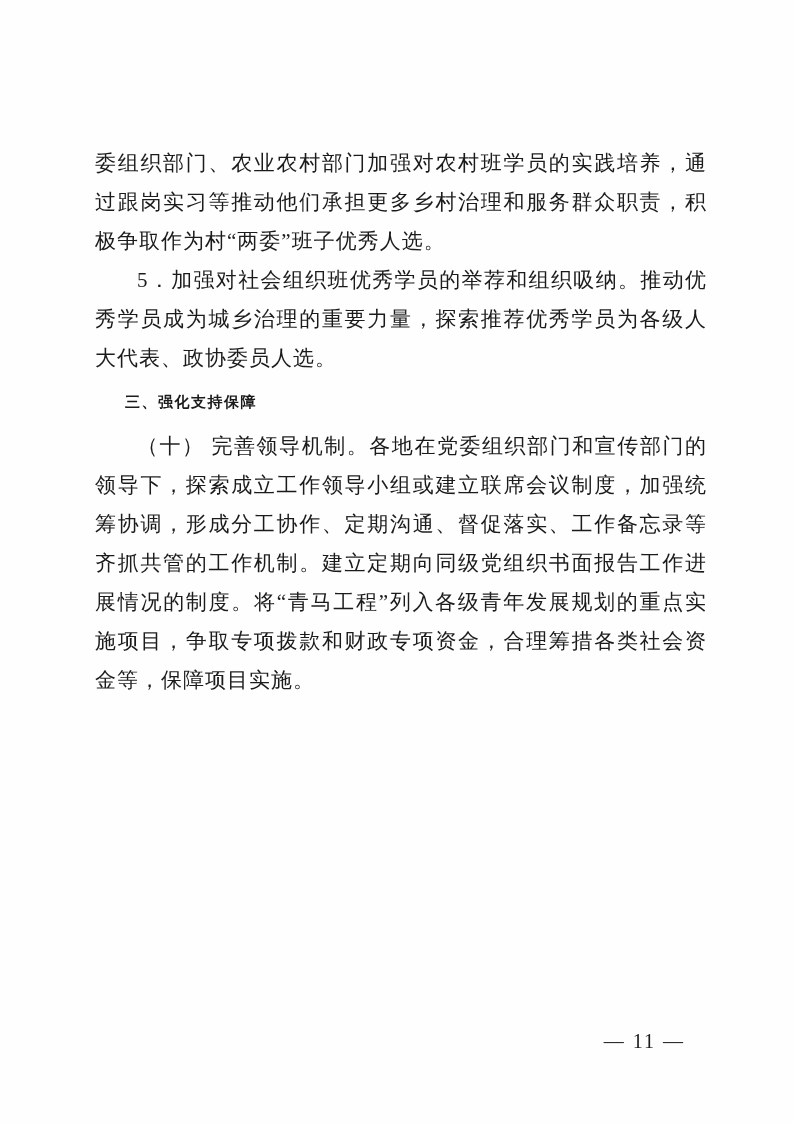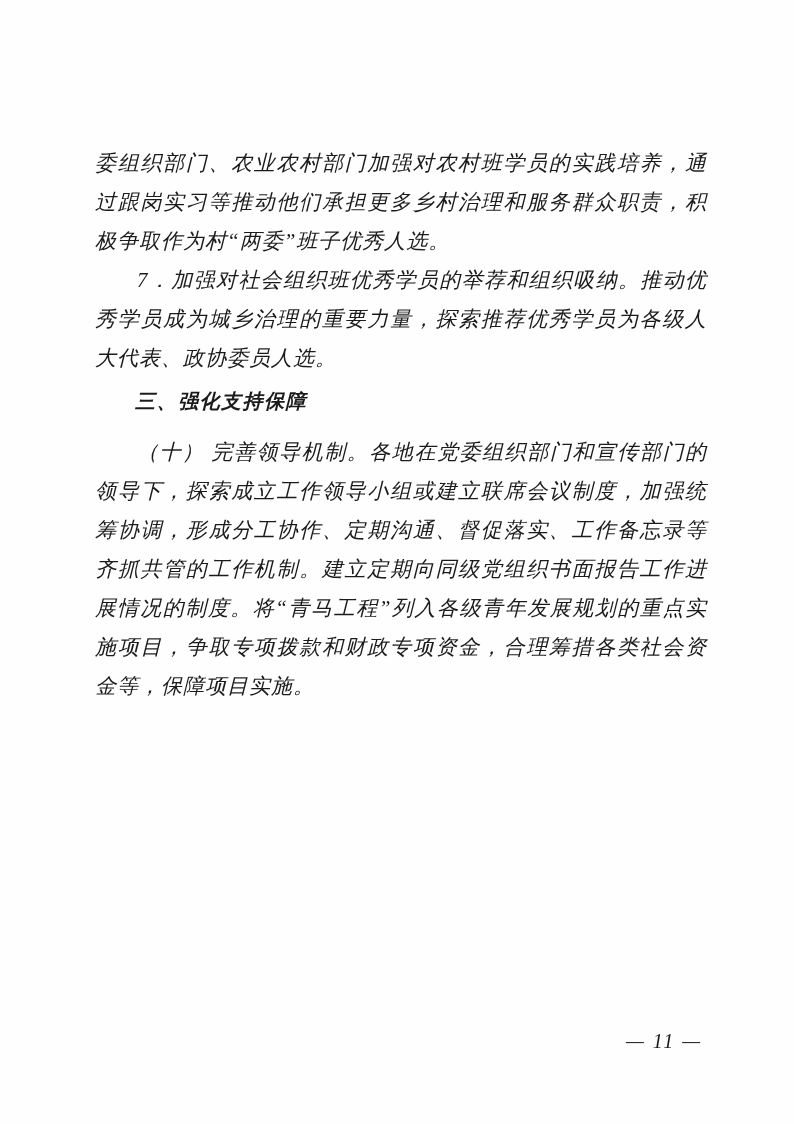--- a/index.html
+++ b/index.html
@@ -9,60 +9,59 @@
   }
   .page {
     position: relative;
     width: 794px;
     height: 1124px;
     background: #fefefe;
     box-sizing: border-box;
     overflow: hidden;
     font-family: "Liberation Serif", "DejaVu Serif", serif;
     color: #1b1b1b;
-    font-style: italic;
   }
   .doc-body {
     position: absolute;
     top: 144px;
     left: 95px;
     width: 612px;
   }
   .para {
     margin: 0;
     font-size: 21px;
     line-height: 39px;
     letter-spacing: 1px;
     text-align: justify;
     text-indent: 2em;
     font-weight: 400;
   }
   .para.heading {
     font-family: "Liberation Sans", "DejaVu Sans", sans-serif;
     font-weight: 700;
-    font-size: 20px;
+    font-size: 15px;
     letter-spacing: 1.5px;
     margin-top: 4px;
-    margin-bottom: 12px;
+    margin-bottom: 6px;
     text-align: left;
   }
   .page-number {
     position: absolute;
     top: 1030px;
-    right: 92px;
+    right: 109px;
     font-size: 20px;
     letter-spacing: 2px;
     color: #1b1b1b;
     font-family: "Liberation Serif", "DejaVu Serif", serif;
   }
 </style>
 </head>
 <body>
 
 <div class="page">
   <div class="doc-body">
       <p class="para" style="text-indent: 0px;">委组织部门、农业农村部门加强对农村班学员的实践培养，通过跟岗实习等推动他们承担更多乡村治理和服务群众职责，积极争取作为村“两委”班子优秀人选。</p>
-      <p class="para">7．加强对社会组织班优秀学员的举荐和组织吸纳。推动优秀学员成为城乡治理的重要力量，探索推荐优秀学员为各级人大代表、政协委员人选。</p>
+      <p class="para">5．加强对社会组织班优秀学员的举荐和组织吸纳。推动优秀学员成为城乡治理的重要力量，探索推荐优秀学员为各级人大代表、政协委员人选。</p>
       <p class="para heading">三、强化支持保障</p>
       <p class="para">（十） 完善领导机制。各地在党委组织部门和宣传部门的领导下，探索成立工作领导小组或建立联席会议制度，加强统筹协调，形成分工协作、定期沟通、督促落实、工作备忘录等齐抓共管的工作机制。建立定期向同级党组织书面报告工作进展情况的制度。将“青马工程”列入各级青年发展规划的重点实施项目，争取专项拨款和财政专项资金，合理筹措各类社会资金等，保障项目实施。</p>
     </div>
   <div class="page-number">— 11 —</div>
 </div>
 
 </body></html>

